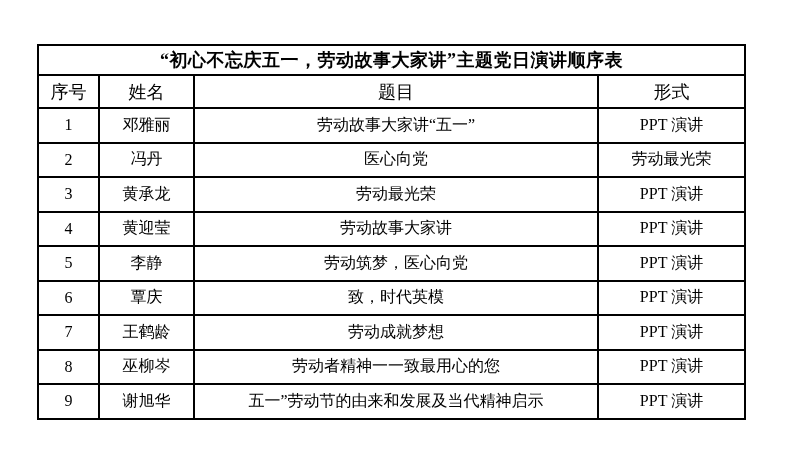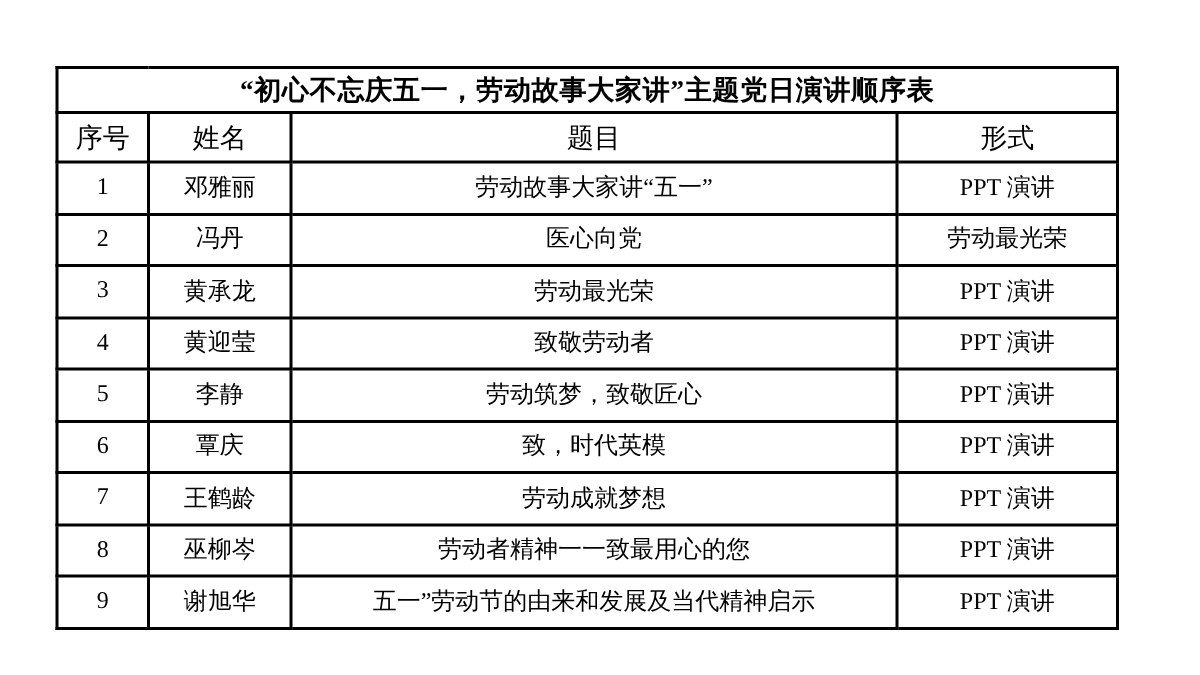--- a/index.html
+++ b/index.html
@@ -91,27 +91,27 @@
         </tr>
         <tr>
           <td>3</td>
           <td>黄承龙</td>
           <td>劳动最光荣</td>
           <td>PPT 演讲</td>
         </tr>
         <tr>
           <td>4</td>
           <td>黄迎莹</td>
-          <td>致敬劳动者</td>
+          <td>劳动故事大家讲</td>
           <td>PPT 演讲</td>
         </tr>
         <tr>
           <td>5</td>
           <td>李静</td>
-          <td>劳动筑梦，致敬匠心</td>
+          <td>劳动筑梦，医心向党</td>
           <td>PPT 演讲</td>
         </tr>
         <tr>
           <td>6</td>
           <td>覃庆</td>
           <td>致，时代英模</td>
           <td>PPT 演讲</td>
         </tr>
         <tr>
           <td>7</td>

